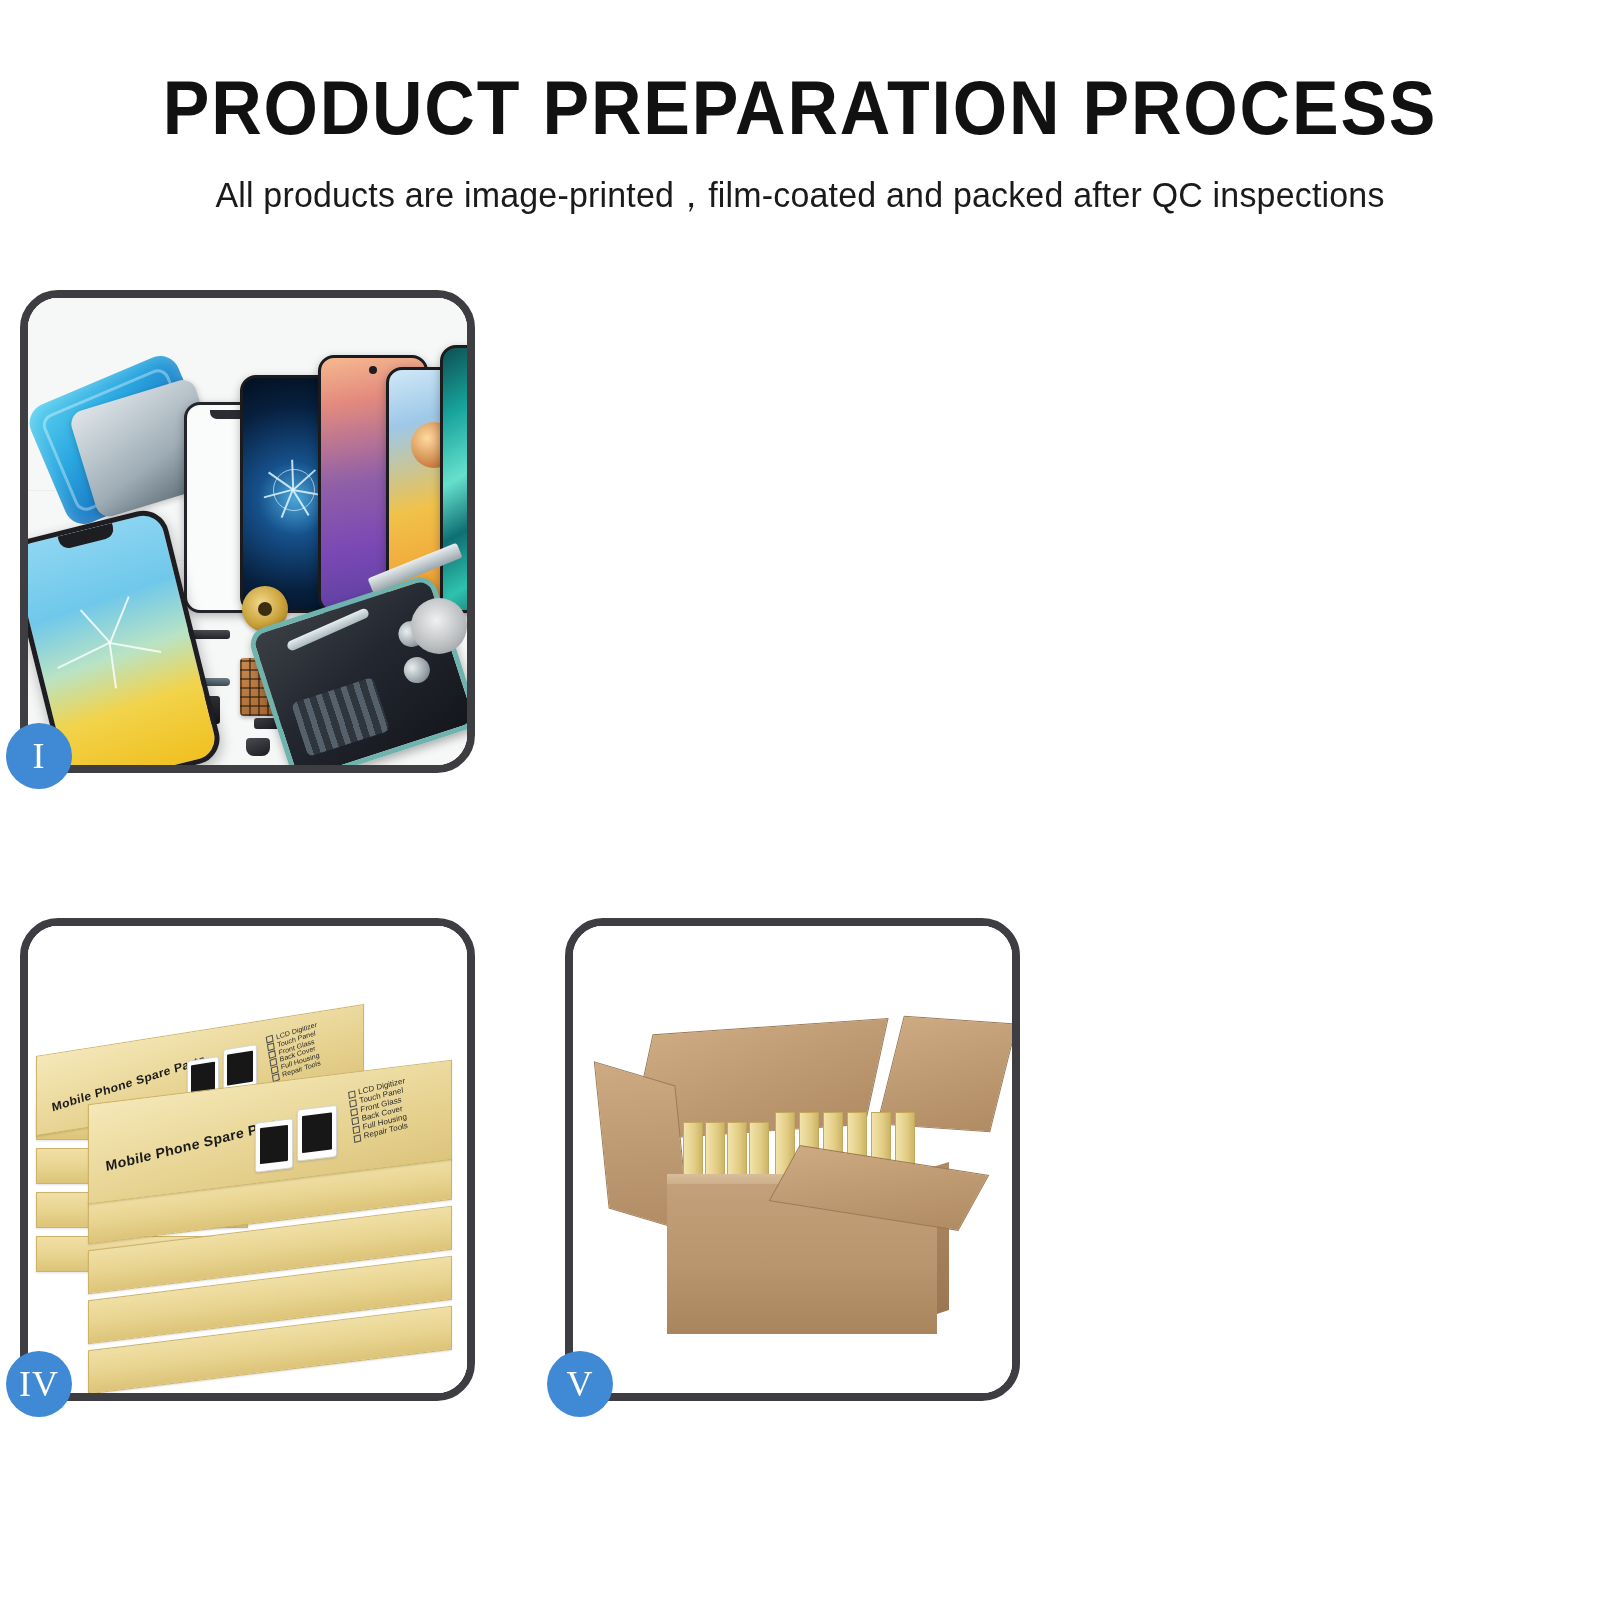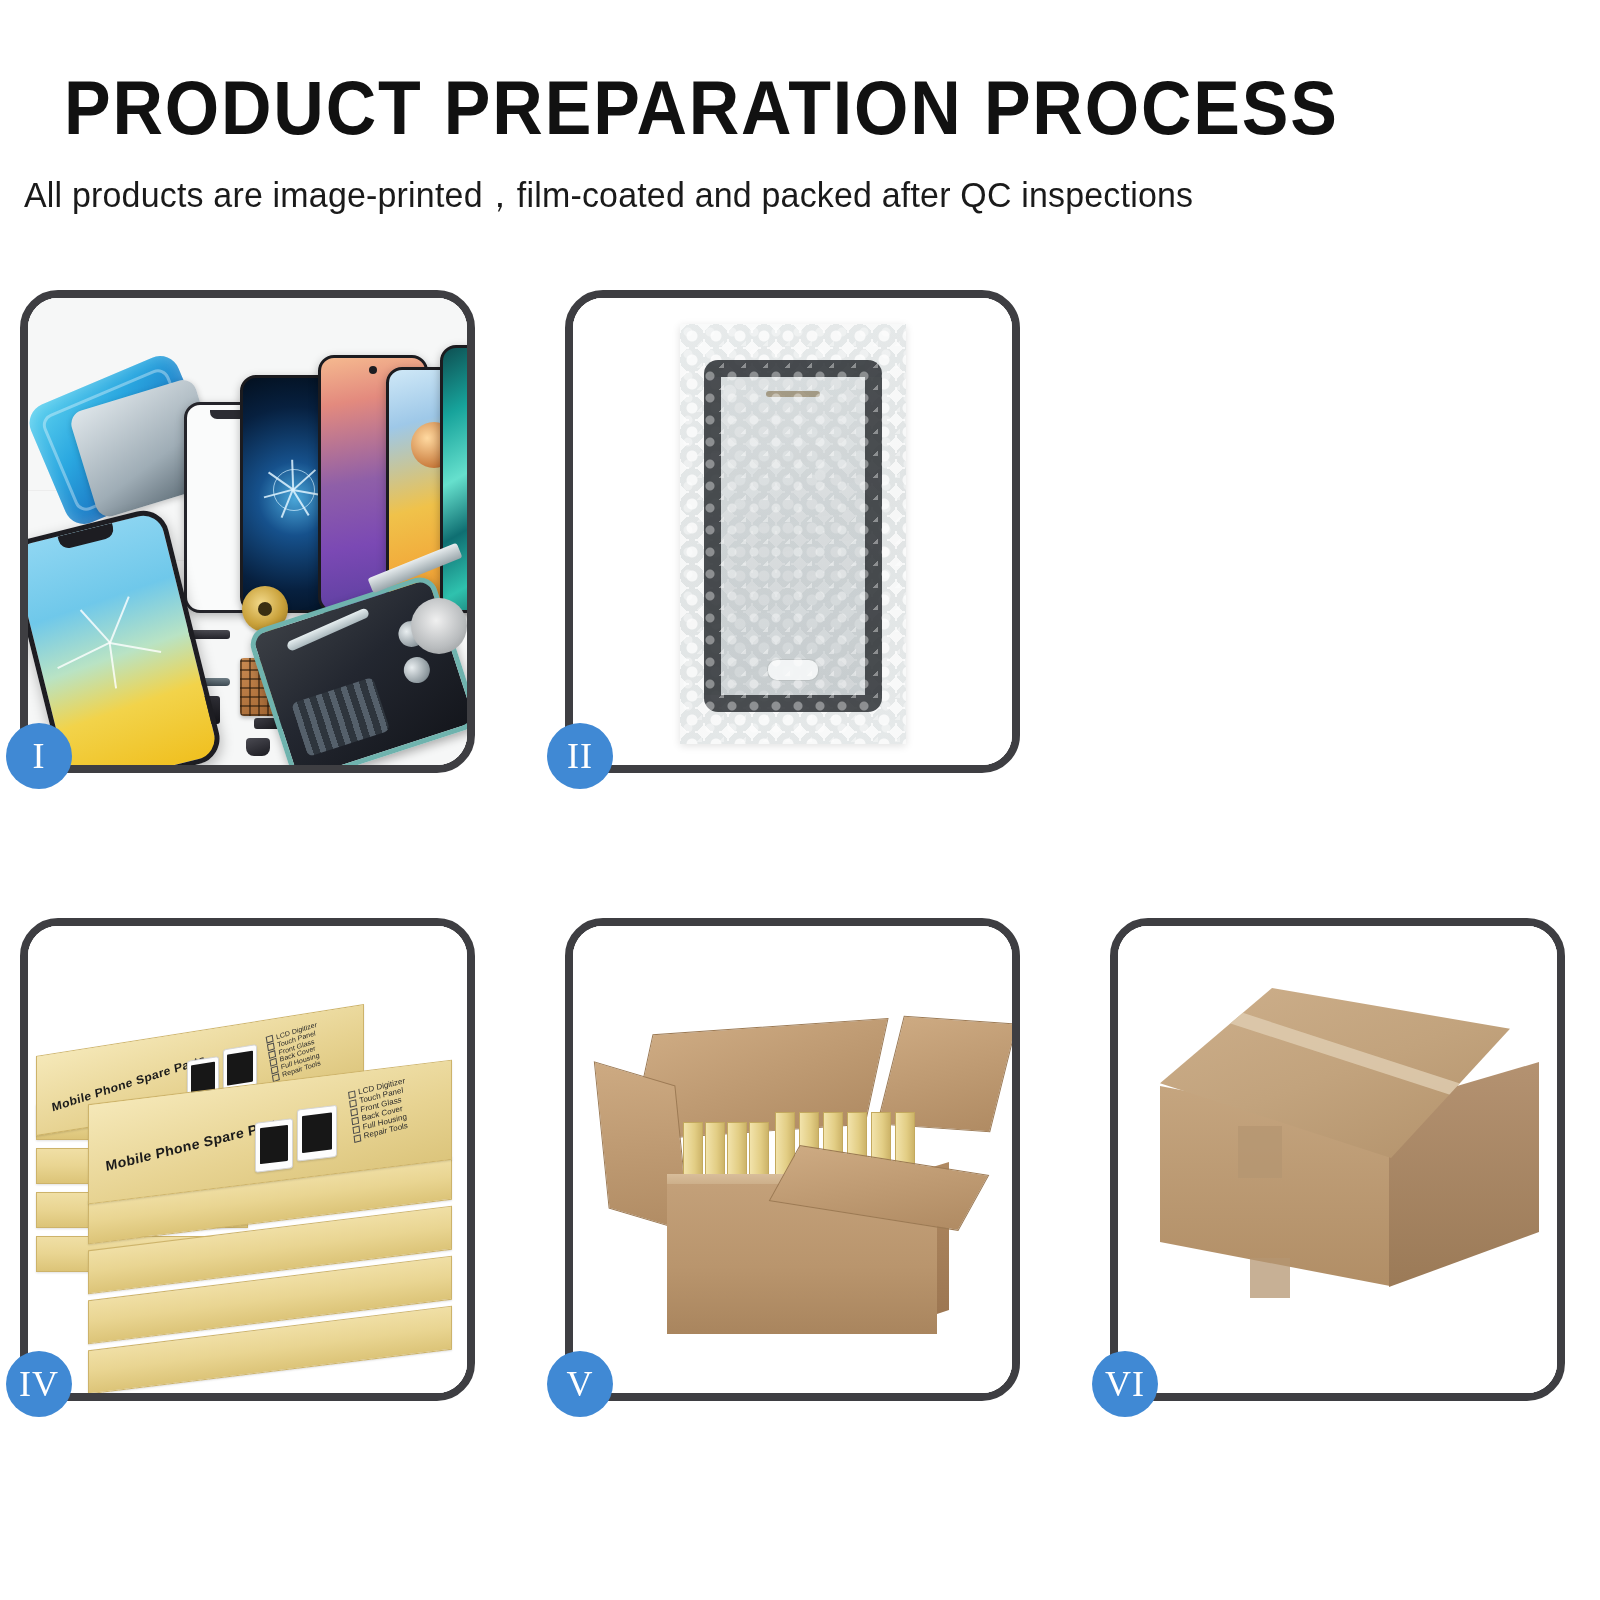--- a/index.html
+++ b/index.html
@@ -11,21 +11,21 @@
     width: 1600px;
     height: 1600px;
     font-family: "Liberation Sans", sans-serif;
     overflow: hidden;
     position: relative;
   }
 
   
   .header {
     width: 100%;
-    text-align: left;
+    text-align: center;
     padding-top: 70px;
     box-sizing: border-box;
   }
   .title {
     font-family: "Liberation Sans Narrow", "Liberation Sans", sans-serif;
     font-size: 76px;
     font-weight: 700;
     letter-spacing: 2px;
     color: #111111;
     line-height: 1.0;
@@ -511,34 +511,20 @@
             </div>
           </div>
 
           <div class="tool"></div>
           <div class="brush"></div>
         </div>
       </div>
       <div class="badge">I</div>
     </div>
 
-    <div class="panel">
-      <div class="panel-inner">
-        <div class="bubble-scene">
-          <div class="bw">
-            <div class="screen">
-              <div class="speaker"></div>
-              <div class="home"></div>
-            </div>
-            <div class="sheen"></div>
-          </div>
-        </div>
-      </div>
-      <div class="badge">II</div>
-    </div>
 
   </div>
 
   <div class="row row2">
 
     <div class="panel">
       <div class="panel-inner">
         <div class="stack-scene">
 
           <div class="gbox" style="left:8px; top:178px; width:210px; height:34px;"></div>
@@ -644,29 +630,14 @@
 
           <div class="co-rim"></div>
           <div class="co-side"></div>
           <div class="co-body"></div>
           <div class="co-flap front"></div>
         </div>
       </div>
       <div class="badge">V</div>
     </div>
 
-    <div class="panel">
-      <div class="panel-inner">
-        <div class="carton-sealed">
-          <div class="cs-left"></div>
-          <div class="cs-right"></div>
-          <div class="cs-top"></div>
-          <div class="cs-tape">
-              <i></i>
-            </div>
-          <div class="cs-patch" style="left:120px; top:200px; width:44px; height:52px;"></div>
-          <div class="cs-patch" style="left:132px; top:332px; width:40px; height:40px;"></div>
-        </div>
-      </div>
-      <div class="badge">VI</div>
-    </div>
   </div>
 </div>
 
 </body></html>

